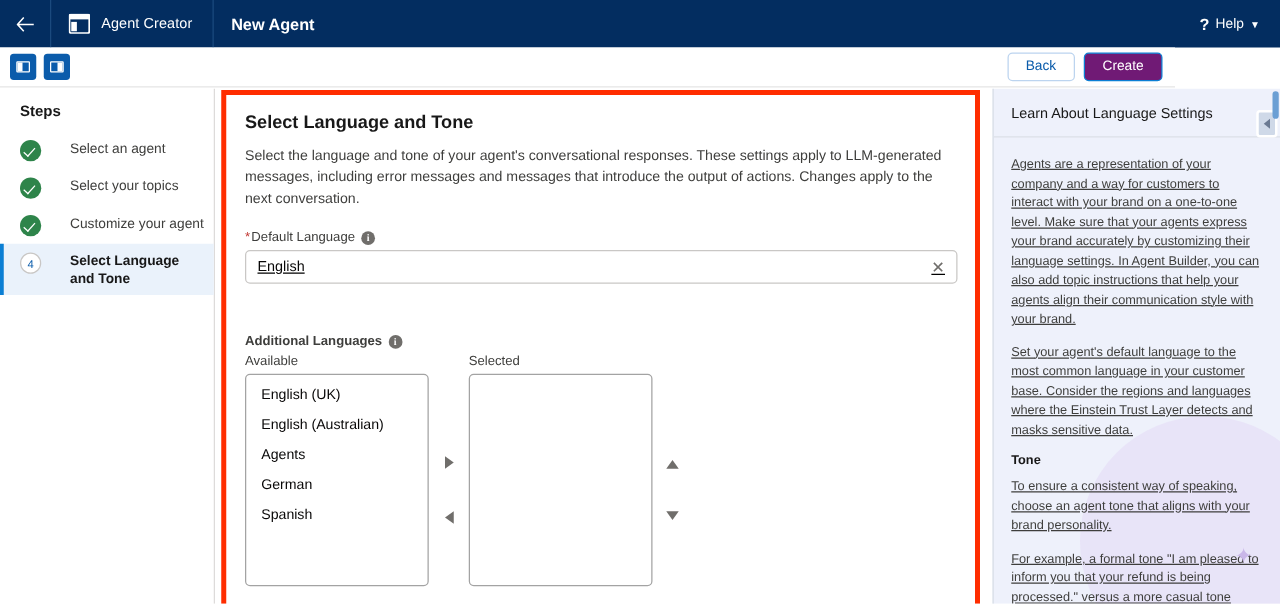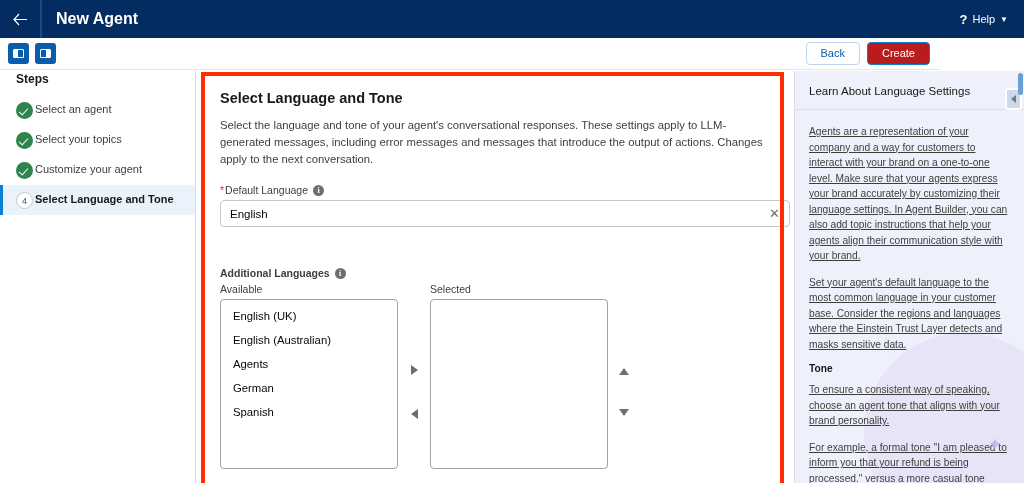--- a/index.html
+++ b/index.html
@@ -22,21 +22,21 @@
   }
   .gh-divider { width: 1px; height: 38px; background: #1b4a7e; }
   .gh-app {
     display: flex; align-items: center; gap: 9px; padding: 0 16px 0 14px;
     height: 38px;
   }
   .gh-app-icon { width: 17px; height: 16px; position: relative; display: block; }
   .gh-app-title { color: #ffffff; font-size: 11.5px; letter-spacing: .1px; }
   .gh-divider2 { width: 1px; height: 38px; background: #1b4a7e; }
   .gh-record {
-    color: #ffffff; font-size: 16px; font-weight: bold; padding-left: 14px;
+    color: #ffffff; font-size: 13px; font-weight: bold; padding-left: 14px;
   }
   .gh-spacer { flex: 1; }
   .gh-help {
     display: flex; align-items: center; gap: 5px; color: #ffffff;
     font-size: 11px; padding-right: 16px; cursor: pointer;
   }
   .gh-help .qmark { font-weight: bold; font-size: 13px; }
   .chev { font-size: 8px; }
 
   
@@ -60,38 +60,38 @@
   .panel-glyph.right::before {
     content: ""; position: absolute; right: 0; top: 0; bottom: 0; width: 4px; background: #ffffff;
   }
   .tb-spacer { flex: 1; }
   .btn {
     font-family: "Liberation Sans", sans-serif;
     font-size: 11px; border-radius: 4px; cursor: pointer; height: 23px;
     padding: 0 14px; line-height: 21px;
   }
   .btn-back { background: #ffffff; border: 1px solid #bcd4ef; color: #0b5cab; margin-right: 7px; }
-  .btn-create { background: #b91c1c; border: 1px solid #0b7fd4; color: #ffffff; }
+  .btn-create { background: #701a75; border: 1px solid #0b7fd4; color: #ffffff; }
 
   
   .body-area {
     position: absolute; top: 71px; left: 0; width: 1024px; height: 412px;
     display: flex;
   }
 
   
   .steps-pane {
-    width: 196px; background: #ffffff; border-right: 1px solid #dddbda;
-    padding-top: 1px; flex-shrink: 0;
+    width: 172px; background: #ffffff; border-right: 1px solid #dddbda;
+    padding-top: 11px; flex-shrink: 0;
   }
   .steps-title {
     font-size: 12px; font-weight: bold; color: #181818; padding: 0 0 9px 16px;
   }
   .step-row {
-    display: flex; align-items: flex-start; gap: 2px;
+    display: flex; align-items: flex-start; gap: 23px;
     padding: 6px 8px 6px 16px; min-height: 30px; cursor: pointer;
     position: relative;
   }
   .step-row.active { background: #eaf2fb; }
   .step-row.active::before {
     content: ""; position: absolute; left: 0; top: 0; bottom: 0; width: 3px; background: #0b7fd4;
   }
   .step-check {
     width: 17px; height: 17px; border-radius: 50%; background: #2e844a;
     flex-shrink: 0; position: relative; margin-top: 1px;
@@ -129,28 +129,28 @@
   .req { color: #c23934; margin-right: -4px; }
   .info-icon {
     width: 11px; height: 11px; border-radius: 50%; background: #706e6b;
     color: #ffffff; font-size: 8px; font-weight: bold;
     display: inline-flex; align-items: center; justify-content: center;
     font-family: "Liberation Serif", serif; cursor: pointer;
   }
   .text-input {
     width: 570px; height: 27px; border: 1px solid #c9c7c5; border-radius: 4px;
     background: #ffffff; display: flex; align-items: center;
-    padding: 0 9px; justify-content: space-between;
+    padding: 0 9px; justify-content: space-between; text-decoration: underline;
   }
   .text-input .val { font-size: 11.5px; color: #080707; }
   .clear-x { font-size: 13px; color: #706e6b; cursor: pointer; line-height: 1; }
 
   
   .dual { display: flex; align-items: flex-start; margin-top: 2px; }
-  .dual-col { width: 178px; }
+  .dual-col { width: 147px; }
   .dual-head { font-size: 10.5px; color: #3e3e3c; margin-bottom: 4px; }
   .listbox {
     height: 170px; border: 1px solid #a3a3a3; border-radius: 4px; background: #ffffff;
     padding: 4px 0; overflow: hidden;
   }
   .list-item {
     font-size: 11.3px; color: #080707; padding: 6px 12px; cursor: pointer;
   }
   .arrow-col {
     width: 32px; height: 196px; display: flex; flex-direction: column;
@@ -209,20 +209,30 @@
 </head>
 <body>
 
 <div class="global-header">
   <div class="gh-back">
     <svg width="15" height="13" viewBox="0 0 15 13">
       <path d="M6 1 L1 6.5 L6 12 M1 6.5 H14" stroke="#ffffff" stroke-width="1.2" fill="none"></path>
     </svg>
   </div>
   <div class="gh-divider"></div>
+  <div class="gh-app">
+    <span class="gh-app-icon">
+      <svg width="17" height="16" viewBox="0 0 17 16">
+        <rect x="0.5" y="0.5" width="16" height="15" rx="1.5" fill="none" stroke="#ffffff" stroke-width="1.6"></rect>
+        <rect x="0.5" y="0.5" width="16" height="4" fill="#ffffff"></rect>
+        <rect x="2" y="6.5" width="4.5" height="7.5" fill="#ffffff"></rect>
+      </svg>
+    </span>
+    <span class="gh-app-title">Agent Creator</span>
+  </div>
   <div class="gh-divider2"></div>
   <div class="gh-record">New Agent</div>
   <div class="gh-spacer"></div>
   <div class="gh-help">
     <span class="qmark">?</span>
     <span>Help</span>
     <span class="chev">▼</span>
   </div>
 </div>
 

